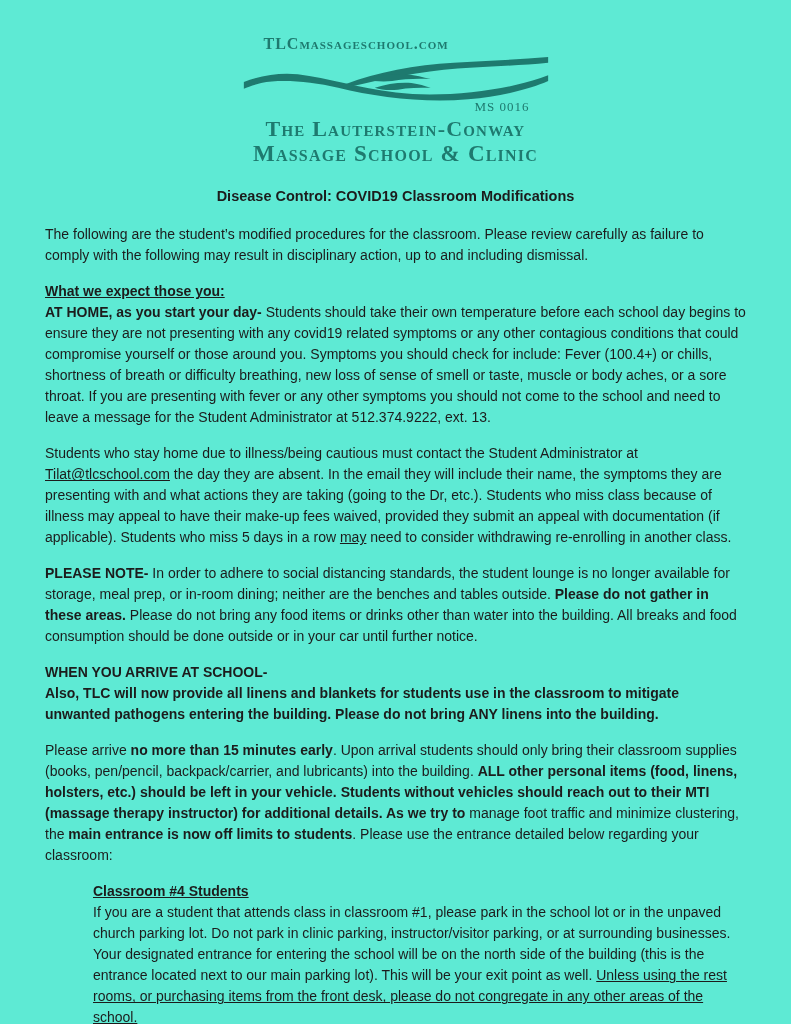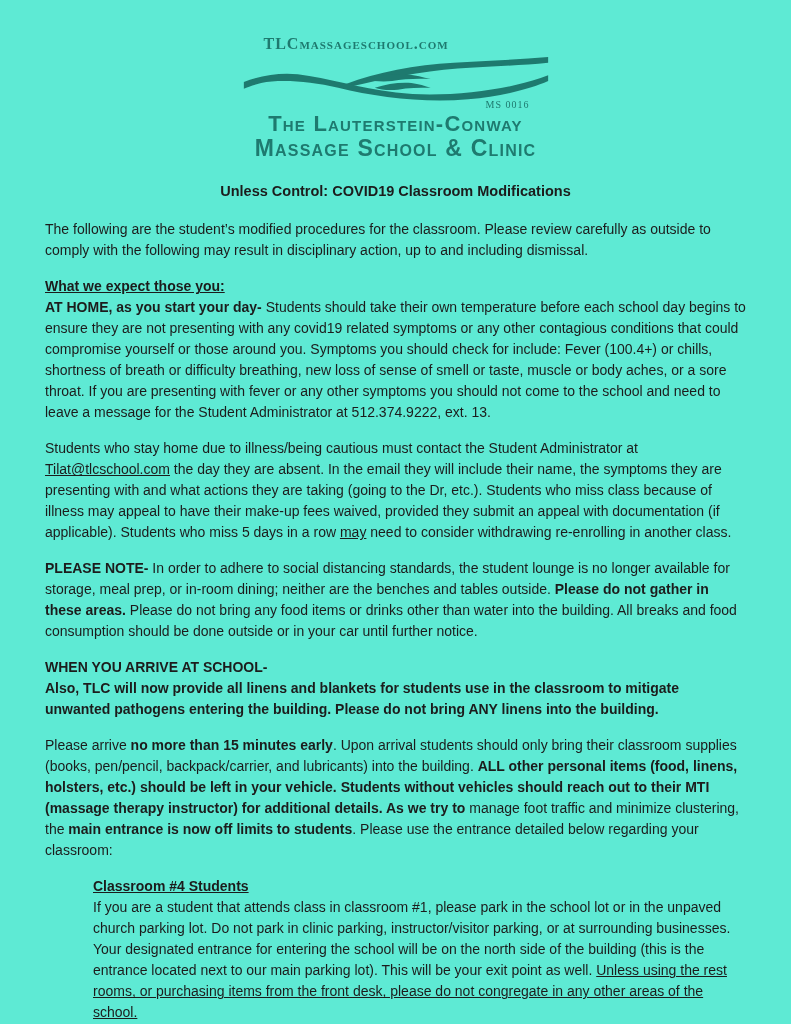--- a/index.html
+++ b/index.html
@@ -32,26 +32,26 @@
     letter-spacing: 1px;
     color: var(--brand, #1e7a6f);
   }
   .logo-wave { display: block; width: 320px; height: 52px; margin-top: 2px; }
   .logo-ms {
     position: relative;
     text-align: right;
     padding-right: 26px;
     margin-top: -8px;
     font-family: "Liberation Serif", "DejaVu Serif", serif;
-    font-size: 10px;
+    font-size: 13px;
     letter-spacing: 1px;
     color: var(--brand, #1e7a6f);
   }
   .logo-name1, .logo-name2 {
-    font-family: Liberation Sans, sans-serif;
+    font-family: Liberation Serif, serif;
     font-variant: small-caps;
     font-weight: 700;
     letter-spacing: 1.2px;
     color: var(--brand, #1e7a6f);
     line-height: 1.1;
     text-align: center;
   }
   .logo-name1 { font-size: 22px; margin-top: 2px; }
   .logo-name2 { font-size: 23px; }
   
@@ -84,24 +84,24 @@
       <path class="wave" d="M108 30 C140 18 180 10 220 8 C250 6 285 5 318 2 L318 8 C288 11 252 12 224 14 C186 17 146 25 112 33 Z" fill="#1e7a6f"></path>
       <path class="wave" d="M2 28 C20 21 40 18 58 20 C90 24 120 34 160 39 C200 44 250 39 285 31 C296 28 308 25 318 21 L318 27 C300 35 270 43 235 46 C190 50 140 44 100 34 C70 27 40 25 20 29 C13 31 6 33 2 35 Z" fill="#1e7a6f"></path>
       <path class="wave" d="M128 26 C142 21 158 19 172 20 C180 21 188 23 196 25 C182 24 168 25 156 27 C146 28 136 27 128 26 Z" fill="#1e7a6f"></path>
       <path class="wave" d="M138 34 C150 30 164 28 176 29 C184 30 190 32 196 34 C184 34 172 34 162 36 C152 37 144 36 138 34 Z" fill="#1e7a6f"></path>
     </svg>
     <div class="logo-ms">MS 0016</div>
     <div class="logo-name1">The Lauterstein-Conway</div>
     <div class="logo-name2">Massage School &amp; Clinic</div>
   </header>
 
-  <h1 class="doc-title">Unless Control: COVID19 Classroom Modifications</h1>
+  <h1 class="doc-title">Disease Control: COVID19 Classroom Modifications</h1>
 
   <main class="doc-body">
-      <p class="para"><span>The following are the student’s modified procedures for the classroom. Please review carefully as outside to comply with the following may result in disciplinary action, up to and including dismissal.</span></p>
+      <p class="para"><span>The following are the student’s modified procedures for the classroom. Please review carefully as failure to comply with the following may result in disciplinary action, up to and including dismissal.</span></p>
       <p class="para tight"><span class="b u">What we expect those you:</span></p>
       <p class="para"><span class="b">AT HOME, as you start your day-</span><span> Students should take their own temperature before each school day begins to ensure they are not presenting with any covid19 related symptoms or any other contagious conditions that could compromise yourself or those around you. Symptoms you should check for include: Fever (100.4+) or chills, shortness of breath or difficulty breathing, new loss of sense of smell or taste, muscle or body aches, or a sore throat. If you are presenting with fever or any other symptoms you should not come to the school and need to leave a message for the Student Administrator at 512.374.9222, ext. 13.</span></p>
       <p class="para"><span>Students who stay home due to illness/being cautious must contact the Student Administrator at </span><span class="u">Tilat@tlcschool.com</span><span> the day they are absent. In the email they will include their name, the symptoms they are presenting with and what actions they are taking (going to the Dr, etc.). Students who miss class because of illness may appeal to have their make-up fees waived, provided they submit an appeal with documentation (if applicable). Students who miss 5 days in a row </span><span class="u">may</span><span> need to consider withdrawing re-enrolling in another class.</span></p>
       <p class="para"><span class="b">PLEASE NOTE-</span><span> In order to adhere to social distancing standards, the student lounge is no longer available for storage, meal prep, or in-room dining; neither are the benches and tables outside. </span><span class="b">Please do not gather in these areas.</span><span> Please do not bring any food items or drinks other than water into the building. All breaks and food consumption should be done outside or in your car until further notice.</span></p>
       <p class="para tight"><span class="b">WHEN YOU ARRIVE AT SCHOOL-</span></p>
       <p class="para"><span class="b">Also, TLC will now provide all linens and blankets for students use in the classroom to mitigate unwanted pathogens entering the building. Please do not bring ANY linens into the building.</span></p>
       <p class="para"><span>Please arrive </span><span class="b">no more than 15 minutes early</span><span>. Upon arrival students should only bring their classroom supplies (books, pen/pencil, backpack/carrier, and lubricants) into the building. </span><span class="b">ALL other personal items (food, linens, holsters, etc.) should be left in your vehicle.</span><span> </span><span class="b">Students without vehicles should reach out to their MTI (massage therapy instructor) for additional details. As we try to</span><span> manage foot traffic and minimize clustering, the </span><span class="b">main entrance is now off limits to students</span><span>.  Please use the entrance detailed below regarding your classroom:</span></p>
       <p class="para indent tight"><span class="b u">Classroom #4 Students</span></p>
       <p class="para indent tight"><span>If you are a student that attends class in classroom #1, please park in the school lot or in the unpaved church parking lot. Do not park in clinic parking, instructor/visitor parking, or at surrounding businesses. Your designated entrance for entering the school will be on the north side of the building (this is the entrance located next to our main parking lot). This will be your exit point as well. </span><span class="u">Unless using the rest rooms, or purchasing items from the front desk, please do not congregate in any other areas of the school.</span></p>
     </main>

